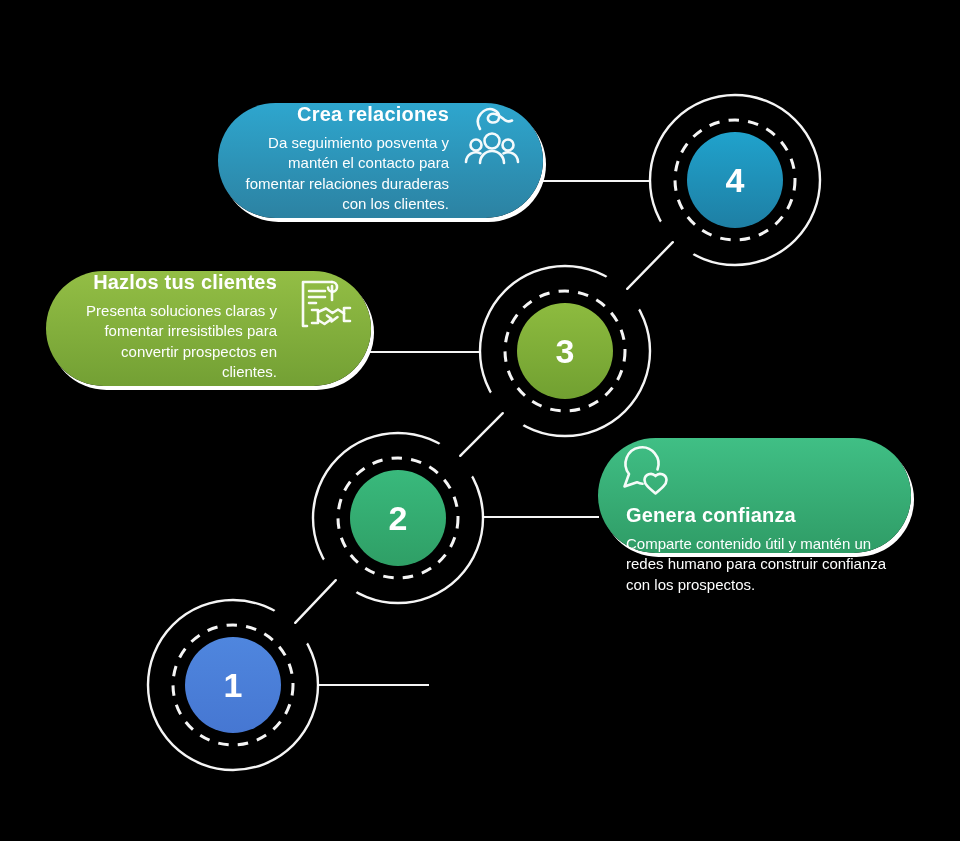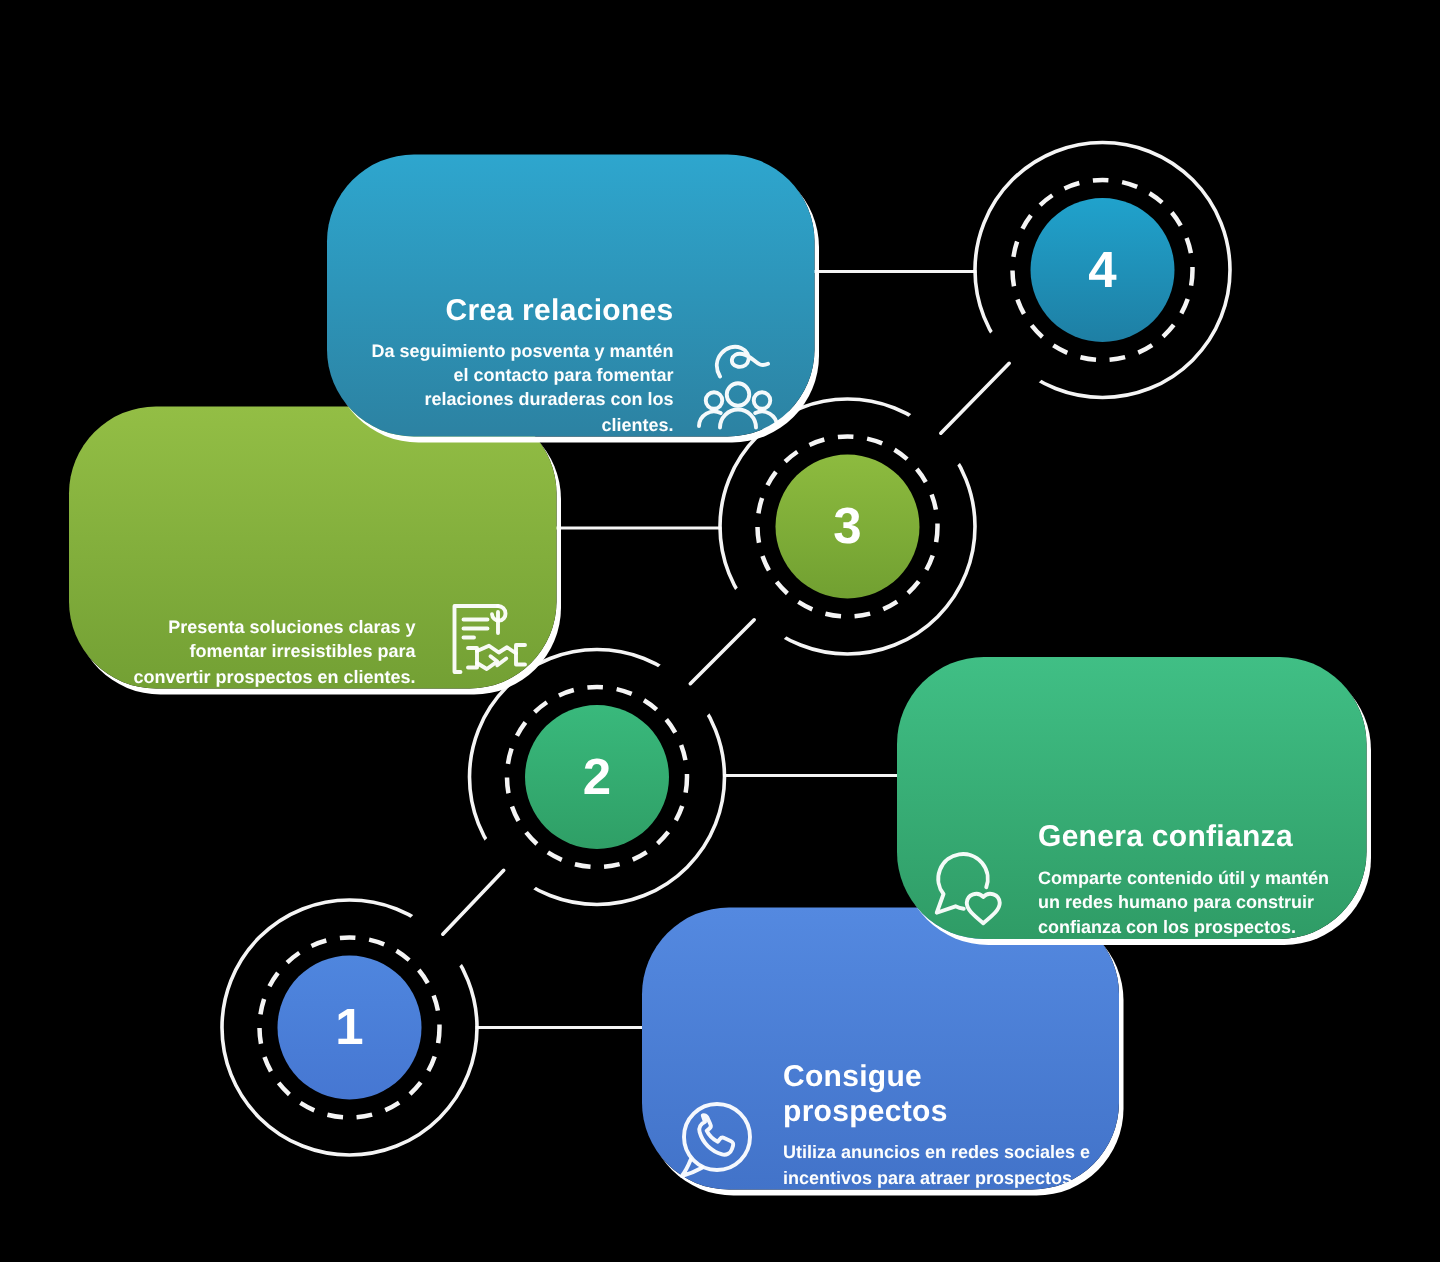--- a/index.html
+++ b/index.html
@@ -12,34 +12,34 @@
   
   #wires{position:absolute;left:0;top:0;}
   .oring{fill:none;stroke:var(--line,#fff);stroke-width:2.4;opacity:.96;}
   .dring{fill:none;stroke:var(--line,#fff);stroke-width:3;stroke-dasharray:10.5 9.2;opacity:.96;}
   .cover{fill:var(--bg,#000);stroke:none;}
   .link{fill:none;stroke:var(--line,#fff);stroke-width:2.4;stroke-linecap:round;opacity:.96;}
   .hlink{fill:none;stroke:var(--line,#fff);stroke-width:2;opacity:.96;}
 
   
   .card{
-    position:absolute;height:188px;border-radius:58px;
-    display:flex;align-items:flex-end;
+    position:absolute;height:115px;border-radius:58px;
+    display:flex;align-items:flex-start;
     box-shadow:3px 4px 0 #ffffff;
     box-sizing:border-box;
   }
   .card .txt{flex:1;min-width:0;}
   .card .title{font-size:20px;font-weight:700;letter-spacing:.2px;margin-bottom:7px;color:#fff;}
-  .card .desc{font-size:12px;line-height:1.36;font-weight:700;color:#fdfefe;}
+  .card .desc{font-size:15px;line-height:1.36;font-weight:400;color:#fdfefe;}
   .icon-box{width:66px;height:66px;flex:0 0 66px;}
   .icon-box svg{width:66px;height:66px;display:block;}
   .ico{fill:none;stroke:#fff;stroke-width:2.6;stroke-linecap:round;stroke-linejoin:round;opacity:.95;}
   .card.icon-right{padding:0 18px 0 26px;}
   .card.icon-right .txt{text-align:right;padding-right:10px;}
-  .card.icon-left{padding:0 16px;}
+  .card.icon-left{padding:0 16px;flex-direction:column;}
   .card.icon-left .txt{text-align:left;padding-left:12px;}
 
   
   .node{
     position:absolute;width:96px;height:96px;border-radius:50%;
     display:flex;align-items:center;justify-content:center;
     font-size:34px;font-weight:700;color:#fff;
   }
   #card-1{left:428px;top:605px;width:318px;}
   #card-2{left:598px;top:438px;width:313px;}
@@ -77,49 +77,37 @@
     <path class="link" d="M295.2 622.8 L335.8 580.2"></path>
     <path class="link" d="M460.2 455.8 L502.8 413.2"></path>
     <path class="link" d="M627.2 288.8 L672.8 242.2"></path>
 
     <path class="hlink" d="M317 685 H429"></path>
     <path class="hlink" d="M482 517 H599"></path>
     <path class="hlink" d="M369 352 H481"></path>
     <path class="hlink" d="M542 181 H651"></path>
   </svg>
 
-  <div class="card icon-left" id="card-1" style="background: linear-gradient(rgb(84, 137, 224), rgb(66, 115, 201));">
-    <div class="icon-box">
-      <svg viewBox="0 0 66 66">
-        <circle class="ico" cx="34" cy="31" r="22"></circle>
-        <path class="ico" d="M16.5 46 C14.5 51 12.5 54.5 10.5 57 C16 55.5 20.5 53.5 24 51.5"></path>
-        <path class="ico" d="M26 21 c-2.8 .9 -4.4 3.8 -3.6 6.6 c2 7.3 7.7 13 15 15 c2.8 .8 5.7 -.8 6.6 -3.6 l.7 -2.2 c.4 -1.2 -.2 -2.5 -1.3 -3 l-4.6 -2.1 c-1 -.5 -2.2 -.2 -2.9 .7 l-1.4 1.8 c-3.2 -1.6 -5.8 -4.2 -7.4 -7.4 l1.8 -1.4 c.9 -.7 1.2 -1.9 .7 -2.9 l-2.1 -4.6 c-.5 -1.1 -1.8 -1.7 -3 -1.3 z"></path>
-      </svg>
-    </div>
-    <div class="txt">
-      <div class="title">Consigue prospectos</div>
-      <div class="desc">Utiliza anuncios en redes sociales e incentivos para atraer prospectos.</div>
-    </div>
-  </div>
 
   <div class="card icon-left" id="card-2" style="background: linear-gradient(rgb(64, 191, 133), rgb(47, 156, 102));">
     <div class="icon-box">
       <svg viewBox="0 0 66 66">
         <path class="ico" d="M43.5 31.5 A16.5 16.5 0 1 0 15 36 L10.5 48.5 L23 44.2 A16.5 16.5 0 0 0 28.5 45.8"></path>
         <path class="ico" fill="#34a873" d="M41.5 55.5 C35 50.1 30.5 46.5 30.5 41.9 A6.3 6.3 0 0 1 41.5 38 A6.3 6.3 0 0 1 52.5 41.9 C52.5 46.5 48 50.1 41.5 55.5 Z"></path>
       </svg>
     </div>
     <div class="txt">
       <div class="title">Genera confianza</div>
       <div class="desc">Comparte contenido útil y mantén un redes humano para construir confianza con los prospectos.</div>
     </div>
   </div>
 
   <div class="card icon-right" id="card-3" style="background: linear-gradient(rgb(147, 190, 69), rgb(115, 160, 52));">
     <div class="txt">
+      <div class="title">Hazlos tus clientes</div>
       <div class="desc">Presenta soluciones claras y fomentar irresistibles para convertir prospectos en clientes.</div>
     </div>
     <div class="icon-box">
       <svg viewBox="0 0 66 66">
         <path class="ico" d="M20 55 H16 V11 h29"></path>
         <path class="ico" d="M45 11 a5 5 0 0 1 5 5 a4.5 4.5 0 0 1 -9 .5"></path>
         <path class="ico" d="M45 15 v14"></path>
         <path class="ico" d="M22 20 h16 M22 26 h16 M22 32 h7"></path>
         <path class="ico" d="M25 39 h6 v13 h-6"></path>
         <path class="ico" d="M63 37 h-6 v13 h6"></path>

